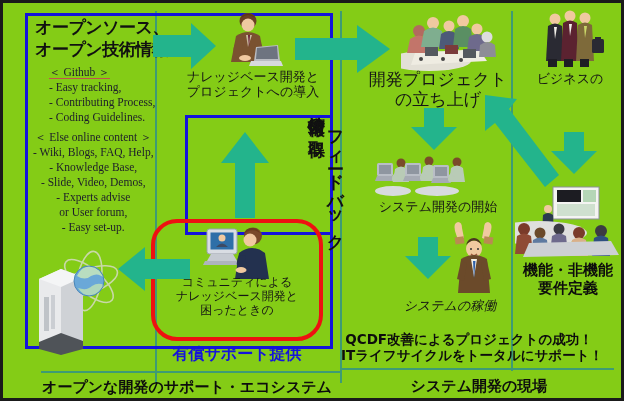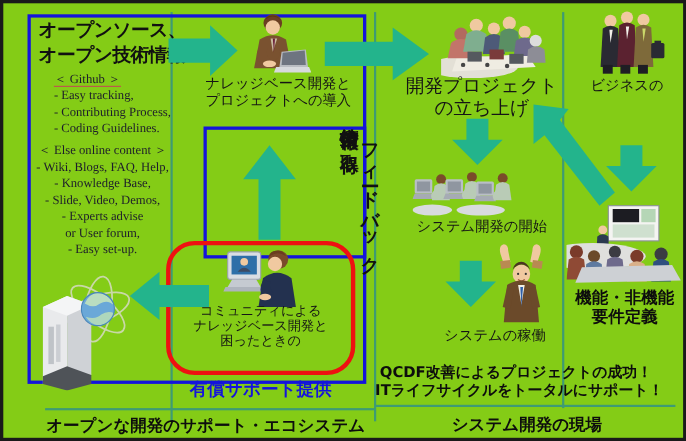--- a/index.html
+++ b/index.html
@@ -219,21 +219,21 @@
       <circle cx="24" cy="30" r="1" fill="#333"></circle>
       <circle cx="31" cy="30" r="1" fill="#333"></circle>
       <path d="M24 35 q3 3 6 0" stroke="#a05a3c" fill="none" stroke-width="1.2"></path>
       <path d="M14 40 q13 -8 26 0 l3 34 h-32z" fill="#6b4a2a"></path>
       <path d="M24 40 l3 18 l3 -18z" fill="#f2efe6"></path>
       <path d="M26 42 l1 18 l1.5 -18z" fill="#2f5fa8"></path>
       <path d="M14 42 l-4 18 l7 2 l3 -18z" fill="#6b4a2a"></path>
       <path d="M40 42 l4 18 l-7 2 l-3 -18z" fill="#6b4a2a"></path>
     </svg>
   </div>
-  <div class="abs cap jp" style="left:382px;top:295px;width:130px;font-size:13px;">
+  <div class="abs cap jp" style="left:382px;top:295px;width:130px;font-size:13px;font-style:italic;">
     <div>システムの稼働</div>
   </div>
 
   <div class="art" style="left:540px;top:6px;width:62px;height:60px;">
     <svg width="62" height="60" viewBox="0 0 62 60">
       <ellipse cx="12" cy="10" rx="5.5" ry="5.5" fill="#f0c9a0"></ellipse>
       <path d="M5 17 q7 -5 14 0 l2 35 h-18z" fill="#2a2a33"></path>
       <path d="M11 18 l1 12 l2 -12z" fill="#f2f0ea"></path>
       <ellipse cx="27" cy="7" rx="5.5" ry="5.5" fill="#f0c9a0"></ellipse>
       <path d="M20 14 q7 -5 14 0 l2 38 h-18z" fill="#5b2230"></path>

